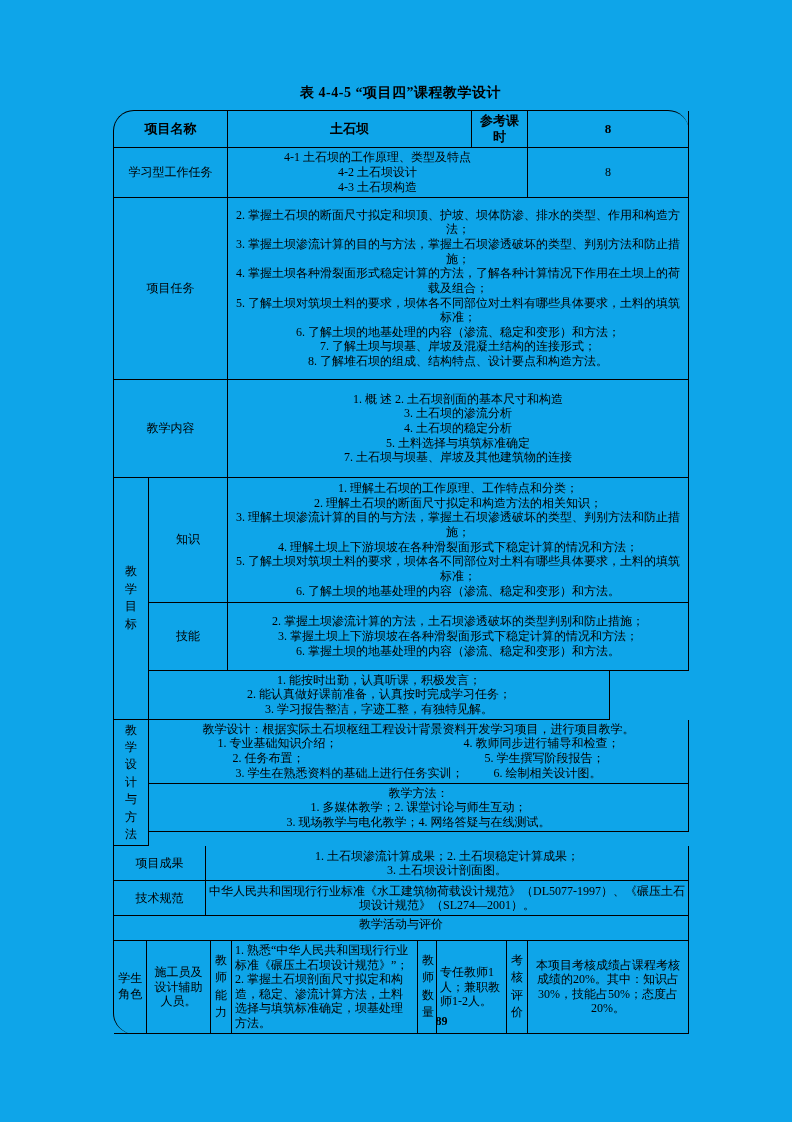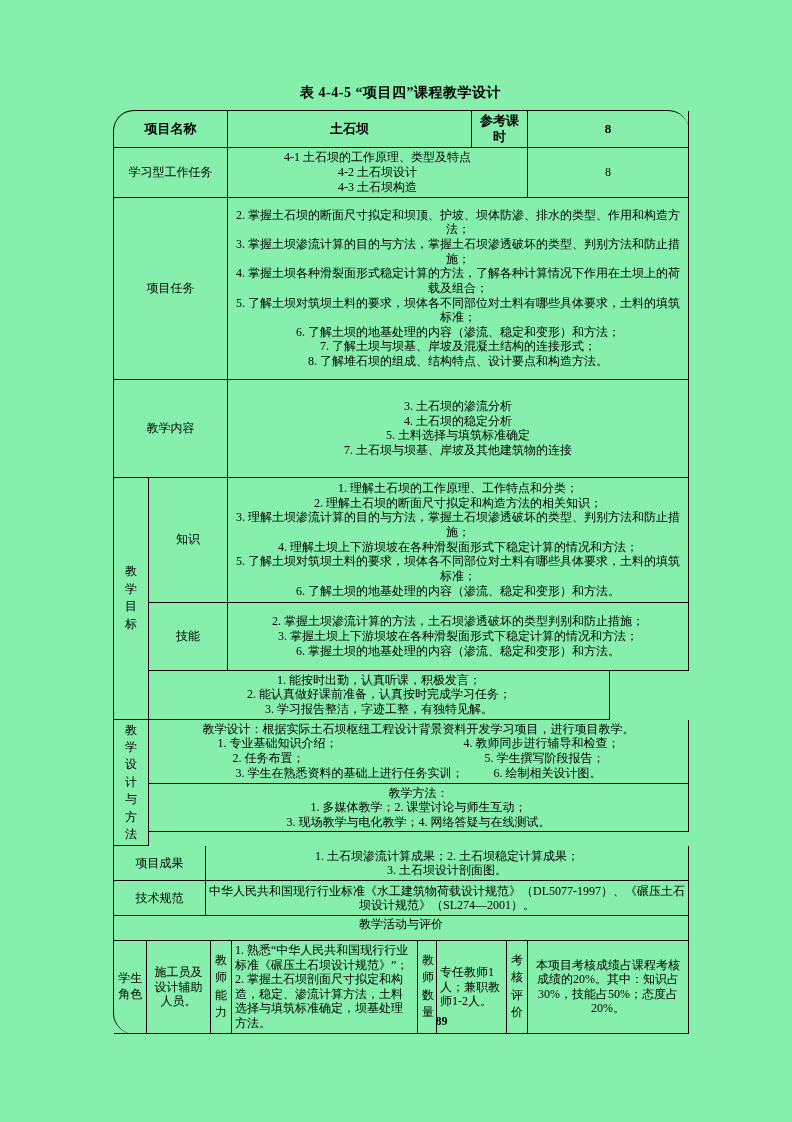--- a/index.html
+++ b/index.html
@@ -1,18 +1,18 @@
 <!DOCTYPE html>
 <html><head>
 <meta charset="utf-8">
 <style>
   html,body { margin:0; padding:0; background:#e8e8e8; }
   .page {
     position:relative; width:792px; height:1122px; margin:0 auto;
-    background:#86efac; color:#000;
+    background:#0ea5e9; color:#000;
     font-family:"Liberation Serif","DejaVu Serif",serif;
   }
   .doc-title {
     position:absolute; left:113px; top:84px; width:575px;
     text-align:center; font-weight:bold; font-size:14px; letter-spacing:0.5px;
   }
   .tbl {
     position:absolute; left:113px; top:110px; width:575px;
     border-top:1px solid #000; border-left:1px solid #000;
     font-size:12px; line-height:1.22;border-radius:21px;
@@ -82,20 +82,21 @@
         <div>5. 了解土坝对筑坝土料的要求，坝体各不同部位对土料有哪些具体要求，土料的填筑标准；</div>
         <div>6. 了解土坝的地基处理的内容（渗流、稳定和变形）和方法；</div>
         <div>7. 了解土坝与坝基、岸坡及混凝土结构的连接形式；</div>
         <div>8. 了解堆石坝的组成、结构特点、设计要点和构造方法。</div>
       </div>
     </div>
 
     <div class="r">
       <div class="c w114 ctr mh98">教学内容</div>
       <div class="c w461 ctr">
+        <div>1. 概 述 2. 土石坝剖面的基本尺寸和构造</div>
         <div>3. 土石坝的渗流分析</div>
         <div>4. 土石坝的稳定分析</div>
         <div>5. 土料选择与填筑标准确定</div>
         <div>7. 土石坝与坝基、岸坡及其他建筑物的连接</div>
       </div>
     </div>
 
     <div class="r">
       <div class="c w35 ctr">
         <span class="vtext">教学目标</span>

